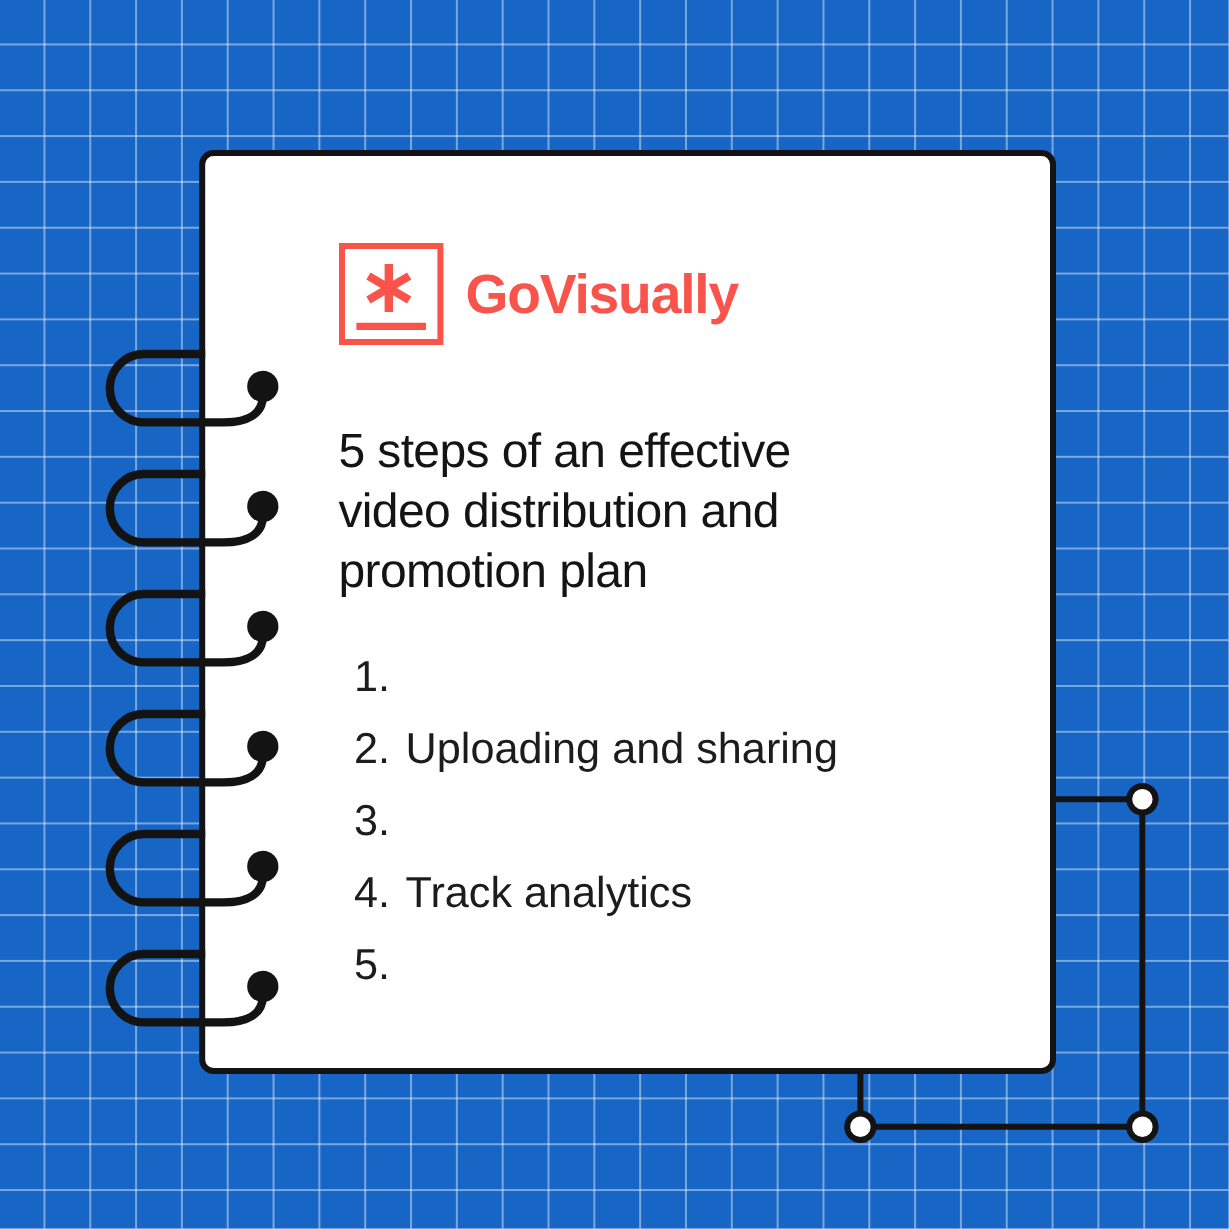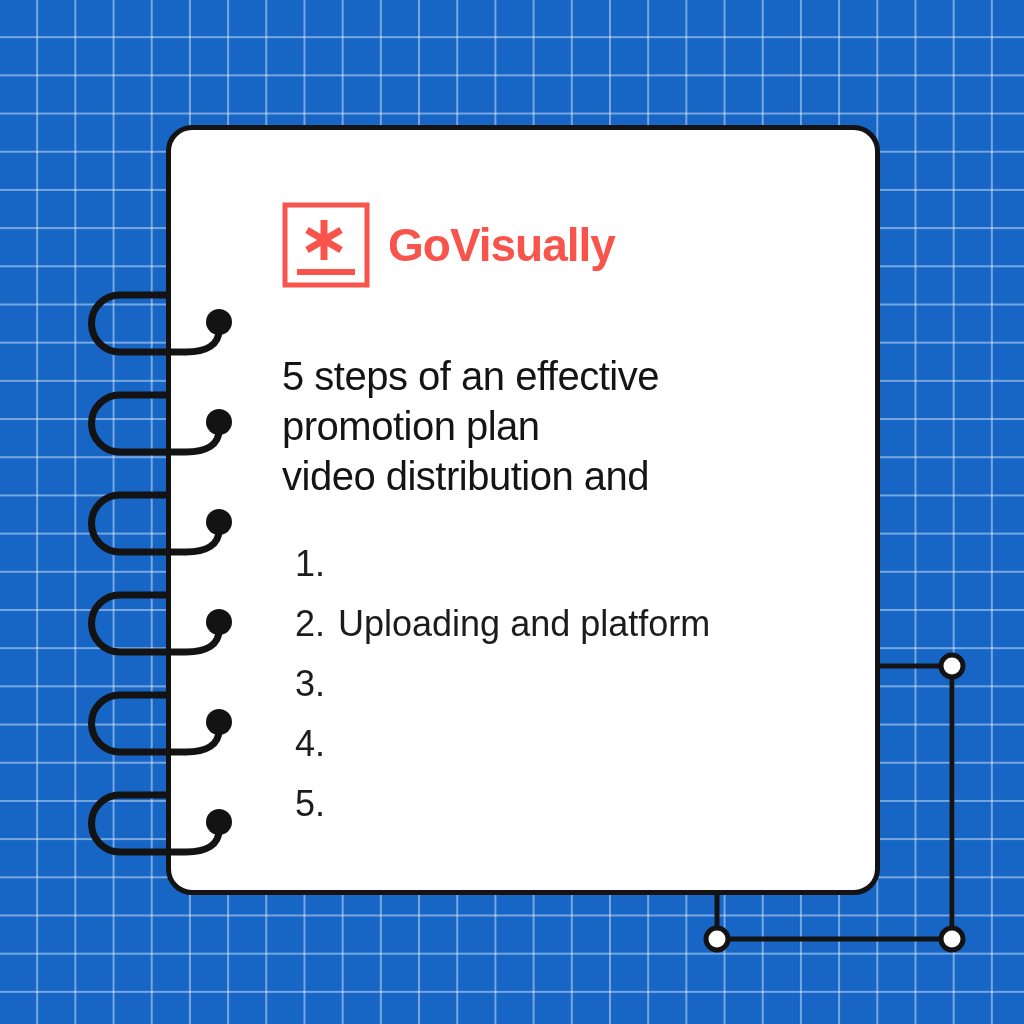--- a/index.html
+++ b/index.html
@@ -23,21 +23,21 @@
   }
   .notebook-card {
     position: absolute;
     left: 166px;
     top: 125px;
     width: 714px;
     height: 770px;
     box-sizing: border-box;
     background: #ffffff;
     border: 5px solid #131313;
-    border-radius: 26px;
+    border-radius: 12px;
   }
   .brand-row {
     position: absolute;
     left: 111px;
     top: 72px;
     display: flex;
     align-items: center;
   }
   .brand-mark { width: 88px; height: 86px; display: block; }
   .brand-name {
@@ -98,37 +98,38 @@
           <line x1="25" y1="28" x2="59" y2="48"></line>
           <line x1="59" y1="28" x2="25" y2="48"></line>
         </g>
         <line x1="15" y1="70" x2="73" y2="70" stroke="#F8544B" stroke-width="6"></line>
       </svg>
       <div class="brand-name">GoVisually</div>
     </div>
 
     <div class="page-title">
       <div>5 steps of an effective</div>
+      <div>video distribution and</div>
       <div>promotion plan</div>
-      <div>video distribution and</div>
     </div>
 
     <ol class="steps-list">
       <li>
         <span class="step-num">1.</span>
       </li>
       <li>
         <span class="step-num">2.</span>
-        <span>Uploading and platform</span>
+        <span>Uploading and sharing</span>
       </li>
       <li>
         <span class="step-num">3.</span>
       </li>
       <li>
         <span class="step-num">4.</span>
+        <span>Track analytics</span>
       </li>
       <li>
         <span class="step-num">5.</span>
       </li>
     </ol>
   </div>
 
   <svg class="decor-overlay" viewBox="0 0 1024 1024">
 
     <g fill="none" stroke="#131313" stroke-width="7">

